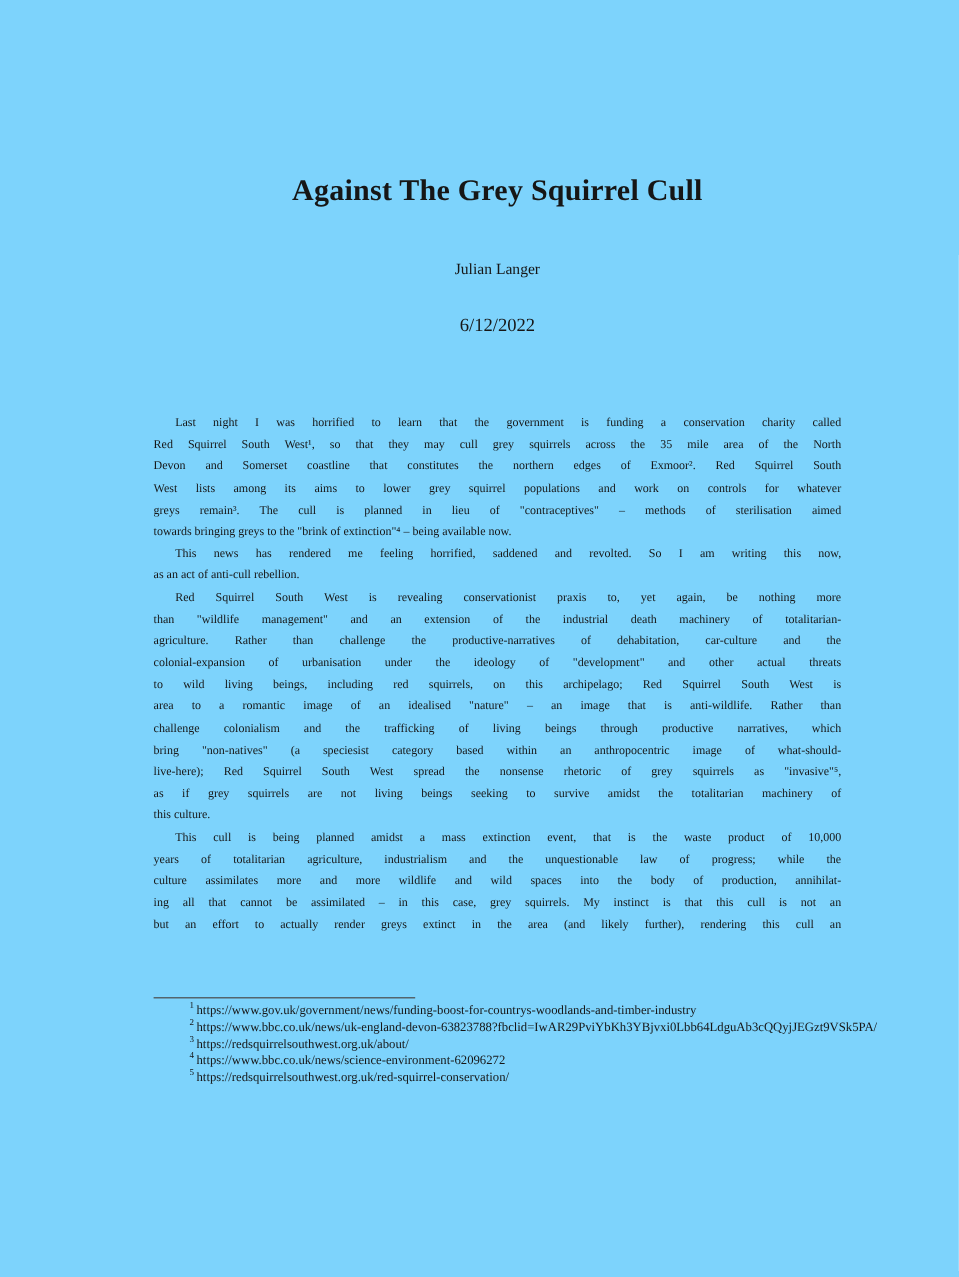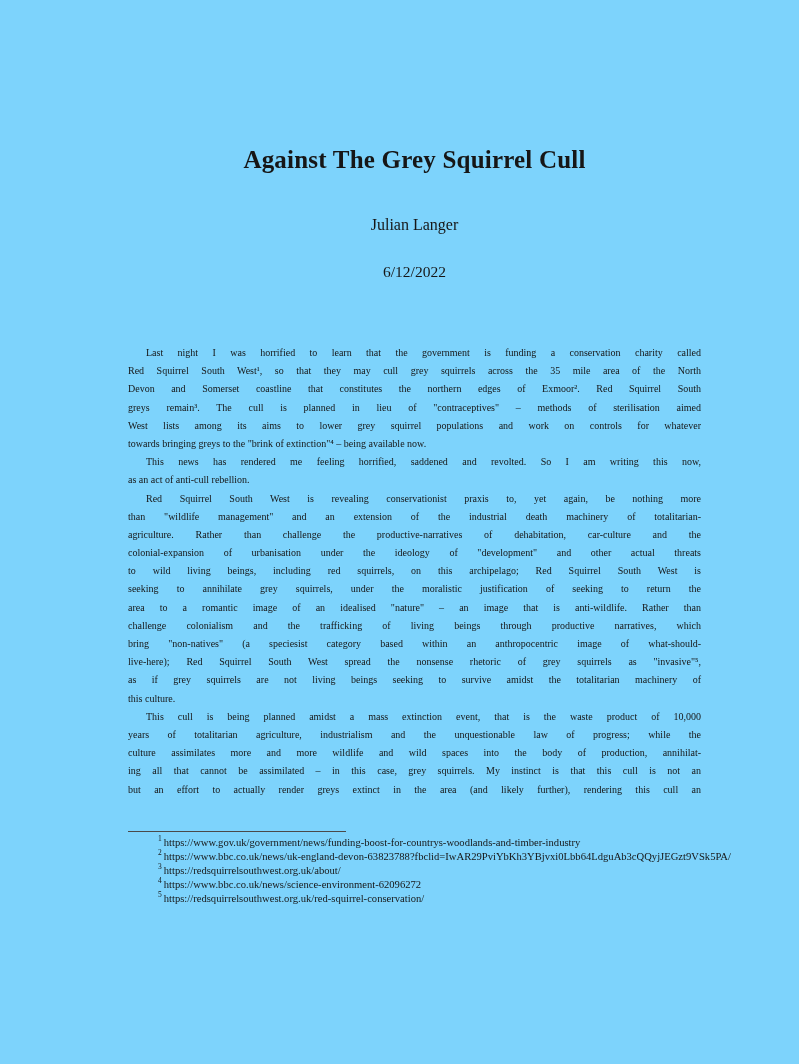--- a/index.html
+++ b/index.html
@@ -18,21 +18,21 @@
     left: 128px;
     width: 573px;
     text-align: center;
   }
   .doc-title {
     top: 146px;
     font-size: 25px;
     font-weight: 700;
     letter-spacing: 0.2px;
   }
-  .doc-author { top: 216px; font-size: 16px; }
+  .doc-author { top: 216px; font-size: 13px; }
   .doc-date   { top: 263px; font-size: 15.5px; }
   .body-text {
     position: absolute;
     left: 128px;
     top: 344px;
     width: 573px;
     font-size: 10px;
     line-height: 18.2px;
   }
   .line {
@@ -76,31 +76,30 @@
 
 <div class="page">
   <div class="front-matter doc-title">Against The Grey Squirrel Cull</div>
   <div class="front-matter doc-author">Julian Langer</div>
   <div class="front-matter doc-date">6/12/2022</div>
 
   <div class="body-text" id="body-text">
       <div class="line indent">Last night I was horrified to learn that the government is funding a conservation charity called</div>
       <div class="line">Red Squirrel South West¹, so that they may cull grey squirrels across the 35 mile area of the North</div>
       <div class="line">Devon and Somerset coastline that constitutes the northern edges of Exmoor². Red Squirrel South</div>
+      <div class="line">West lists among its aims to lower grey squirrel populations and work on controls for whatever</div>
       <div class="line">greys remain³. The cull is planned in lieu of "contraceptives" – methods of sterilisation aimed</div>
-      <div class="line">West lists among its aims to lower grey squirrel populations and work on controls for whatever</div>
       <div class="line lastline">towards bringing greys to the "brink of extinction"⁴ – being available now.</div>
       <div class="line indent">This news has rendered me feeling horrified, saddened and revolted. So I am writing this now,</div>
       <div class="line lastline">as an act of anti-cull rebellion.</div>
       <div class="line indent">Red Squirrel South West is revealing conservationist praxis to, yet again, be nothing more</div>
       <div class="line">than "wildlife management" and an extension of the industrial death machinery of totalitarian-</div>
       <div class="line">agriculture. Rather than challenge the productive-narratives of dehabitation, car-culture and the</div>
       <div class="line">colonial-expansion of urbanisation under the ideology of "development" and other actual threats</div>
       <div class="line">to wild living beings, including red squirrels, on this archipelago; Red Squirrel South West is</div>
-      <div class="line">seeking to annihilate grey squirrels, under the moralistic justification of seeking to return the</div>
       <div class="line">area to a romantic image of an idealised "nature" – an image that is anti-wildlife. Rather than</div>
       <div class="line">challenge colonialism and the trafficking of living beings through productive narratives, which</div>
       <div class="line">bring "non-natives" (a speciesist category based within an anthropocentric image of what-should-</div>
       <div class="line">live-here); Red Squirrel South West spread the nonsense rhetoric of grey squirrels as "invasive"⁵,</div>
       <div class="line">as if grey squirrels are not living beings seeking to survive amidst the totalitarian machinery of</div>
       <div class="line lastline">this culture.</div>
       <div class="line indent">This cull is being planned amidst a mass extinction event, that is the waste product of 10,000</div>
       <div class="line">years of totalitarian agriculture, industrialism and the unquestionable law of progress; while the</div>
       <div class="line">culture assimilates more and more wildlife and wild spaces into the body of production, annihilat-</div>
       <div class="line">ing all that cannot be assimilated – in this case, grey squirrels. My instinct is that this cull is not an</div>

